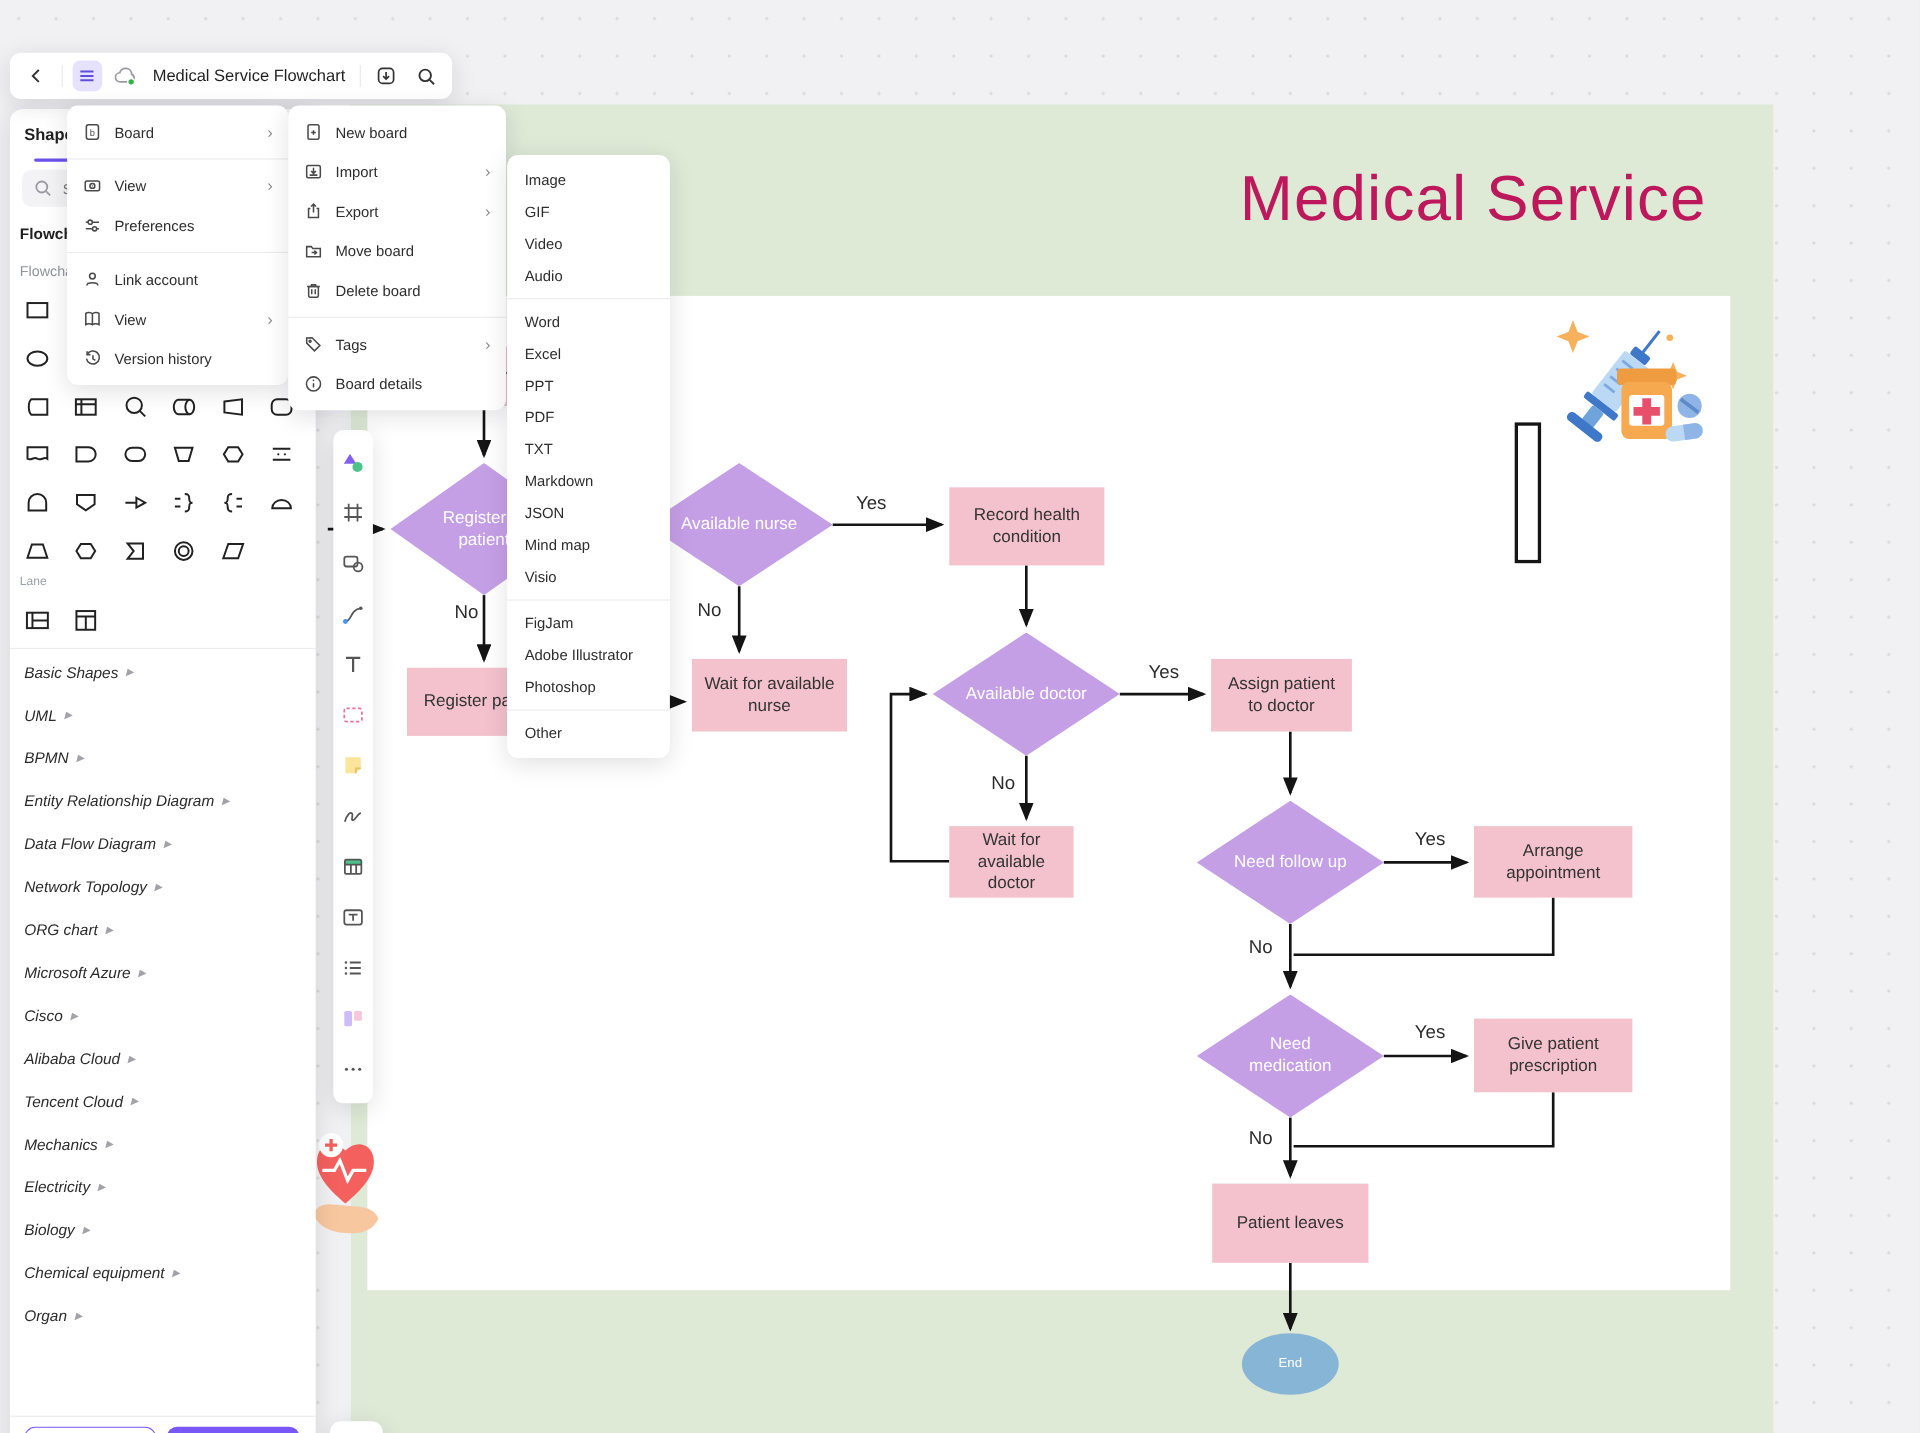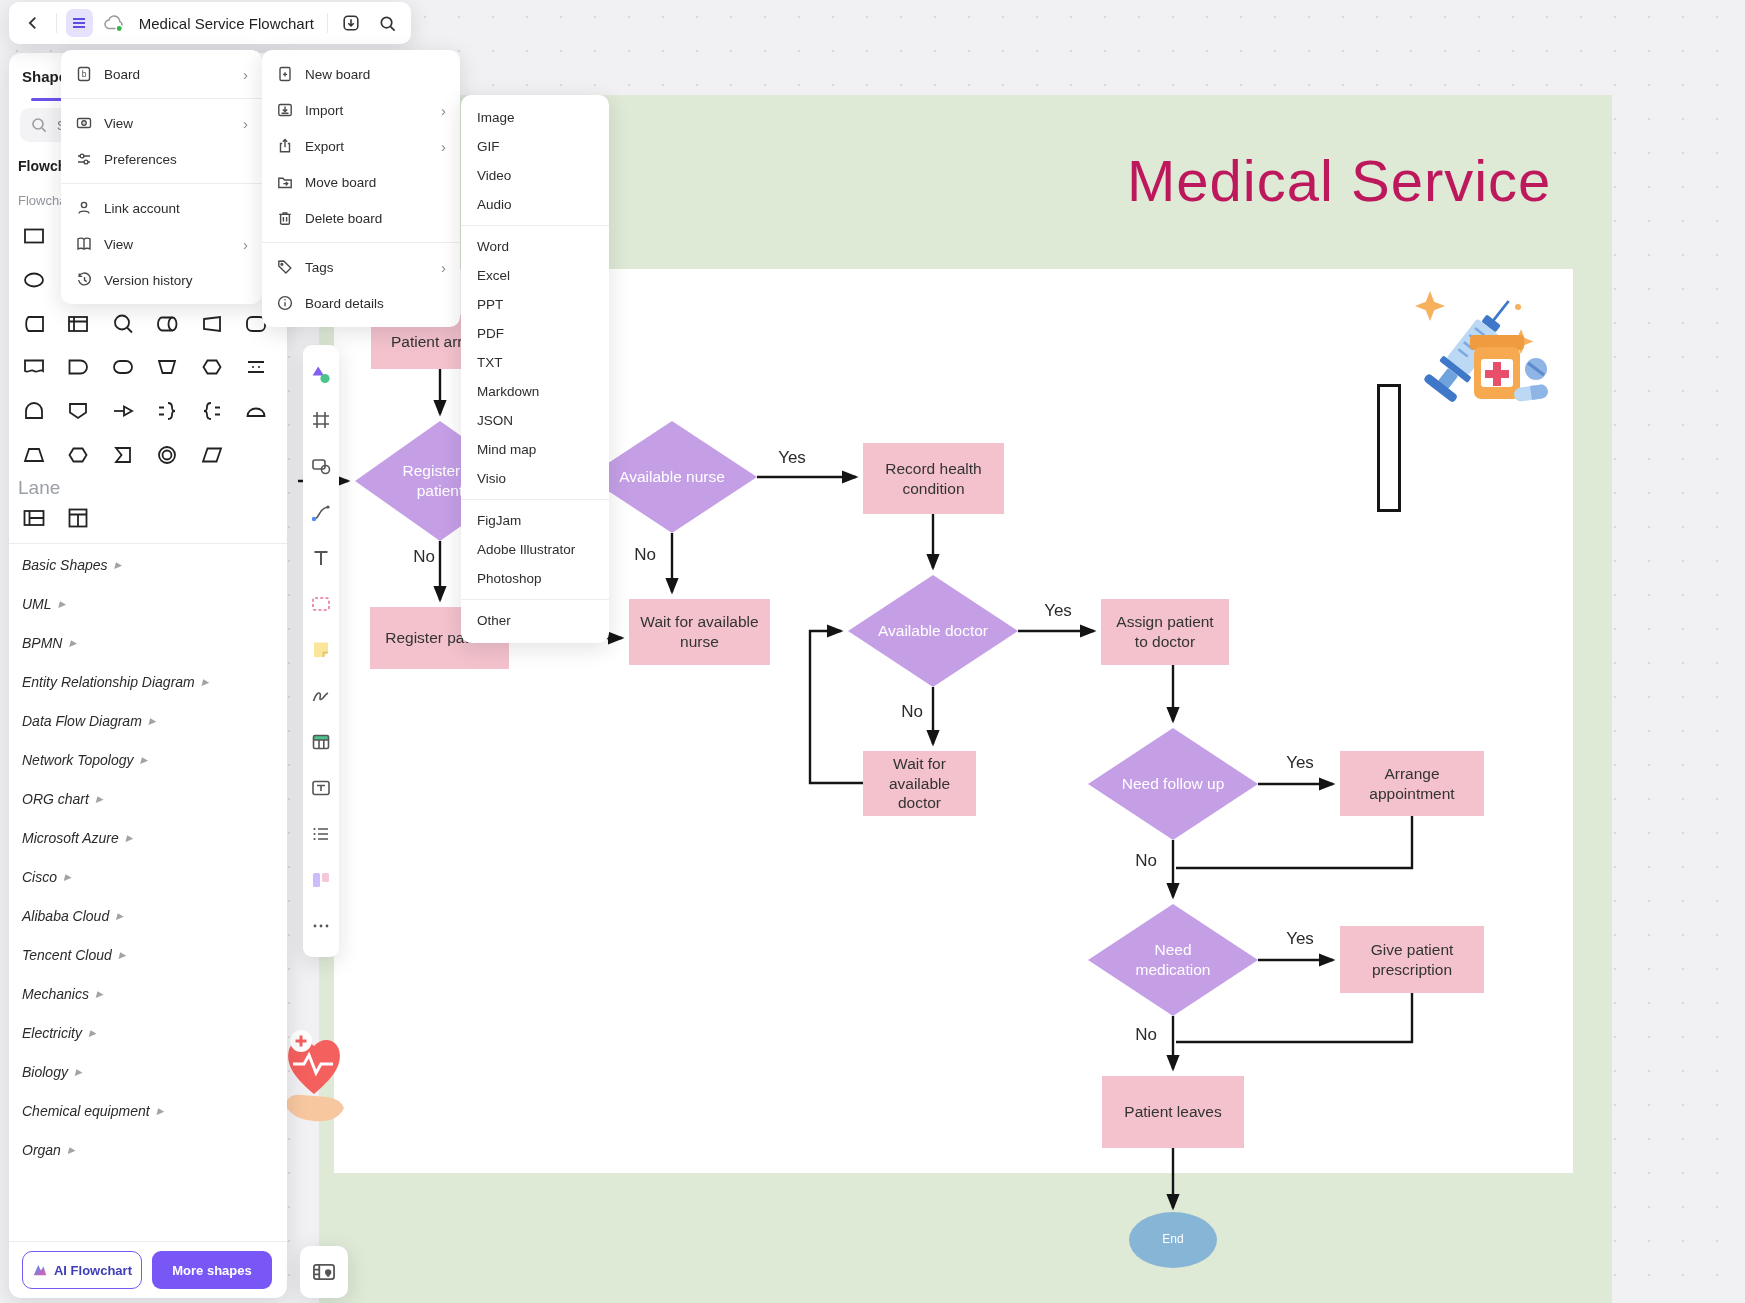--- a/index.html
+++ b/index.html
@@ -17,37 +17,37 @@
   .fc-node{position:absolute;z-index:4;display:flex;align-items:center;justify-content:center;
     text-align:center;font-size:15.5px;line-height:1.28;color:#333;}
   .fc-process{background:var(--process);padding:0 10px;}
   .fc-decision{background:var(--decision);color:#fff;clip-path:polygon(50% 0,100% 50%,50% 100%,0 50%);padding:0 28px;}
   .fc-terminator{background:var(--terminator);color:#fff;border-radius:50%;font-size:12px;}
   .fc-label{position:absolute;z-index:4;font-size:17px;color:#2b2b2b;transform:translate(-50%,-50%);white-space:nowrap;}
   #black-rect{left:1377px;top:384px;width:24px;height:128px;background:#fff;border:3px solid #151515;z-index:4;}
   #syringe-art{left:1408px;top:282px;width:150px;height:152px;z-index:4;}
   #heart-art{left:277px;top:1018px;width:75px;height:113px;z-index:5;}
   
-  .panel{position:absolute;background:#fff;border-radius:12px;box-shadow:0 5px 22px rgba(20,20,40,.13);}
+  .panel{position:absolute;background:#fff;border-radius:12px;box-shadow:0 5px 22px rgba(20,20,40,.13);margin-top:46px;}
   #topbar{left:9px;top:2px;width:402px;height:42px;z-index:25;display:flex;align-items:center;padding:0 10px;gap:9px;border-radius:10px;}
   #topbar .vsep{width:1px;height:20px;background:#e8e8ea;}
   .tb-btn{width:28px;height:28px;display:flex;align-items:center;justify-content:center;border-radius:7px;}
   #burger-btn{background:#E7E2FC;}
   #doc-title{font-size:15px;font-weight:500;color:#1f1f1f;white-space:nowrap;margin:0 4px;}
   
   #sidebar{left:9px;top:53px;width:278px;height:1245px;z-index:20;border-radius:12px;}
   #shapes-tab{left:13px;top:15px;font-size:15px;font-weight:600;color:#1f1f1f;}
   #tab-underline{left:22px;top:45px;width:36px;height:3px;background:#6952EB;border-radius:2px;}
   #sb-search{left:11px;top:55px;width:238px;height:34px;background:#F3F3F5;border-radius:9px;display:flex;align-items:center;padding:0 10px;gap:7px;}
   #sb-search input{border:none;background:transparent;outline:none;font-size:13px;color:#333;width:170px;font-family:inherit;}
   .sb-h1{left:9px;top:105px;font-size:14px;font-weight:700;color:#1e1e1e;white-space:nowrap;}
   .sb-h2{left:9px;top:140px;font-size:13px;color:#90959c;white-space:nowrap;}
   .shape-row{position:absolute;left:12px;display:flex;gap:19.5px;}
   .shape-cell{width:25px;height:25px;display:flex;align-items:center;justify-content:center;}
-  .lane-label{left:9px;top:424px;font-size:19px;color:#9aa0a6;}
+  .lane-label{left:9px;top:424px;font-size:11px;color:#9aa0a6;}
   #sb-divider{left:0;top:490px;width:278px;height:1px;background:#ececee;}
   #sb-cats{left:0;top:492px;width:278px;}
   .cat-row{height:39px;display:flex;align-items:center;padding:0 13px;gap:7px;font-size:14px;font-weight:500;color:#2b2b2b;font-style:italic;}
   .cat-chev{color:#a2a2a8;font-size:9px;margin-top:1px;}
   #sb-footer{position:absolute;left:0;bottom:0;width:278px;height:57px;border-top:1px solid #ececee;display:flex;align-items:center;padding:0 13px;gap:10px;}
   #ai-flowchart-btn{width:120px;height:38px;border:1.5px solid #7857F6;border-radius:10px;background:#fff;display:flex;align-items:center;justify-content:center;gap:6px;font-size:13px;font-weight:700;color:#3D3DB8;}
   #more-shapes-btn{width:120px;height:38px;border:none;border-radius:9px;background:#7857F6;color:#fff;font-size:13px;font-weight:700;display:flex;align-items:center;justify-content:center;}
   
   #toolbar{left:303px;top:345px;width:36px;height:612px;z-index:20;border-radius:9px;padding-top:6px;}
   .tool-btn{width:36px;height:46px;display:flex;align-items:center;justify-content:center;}

